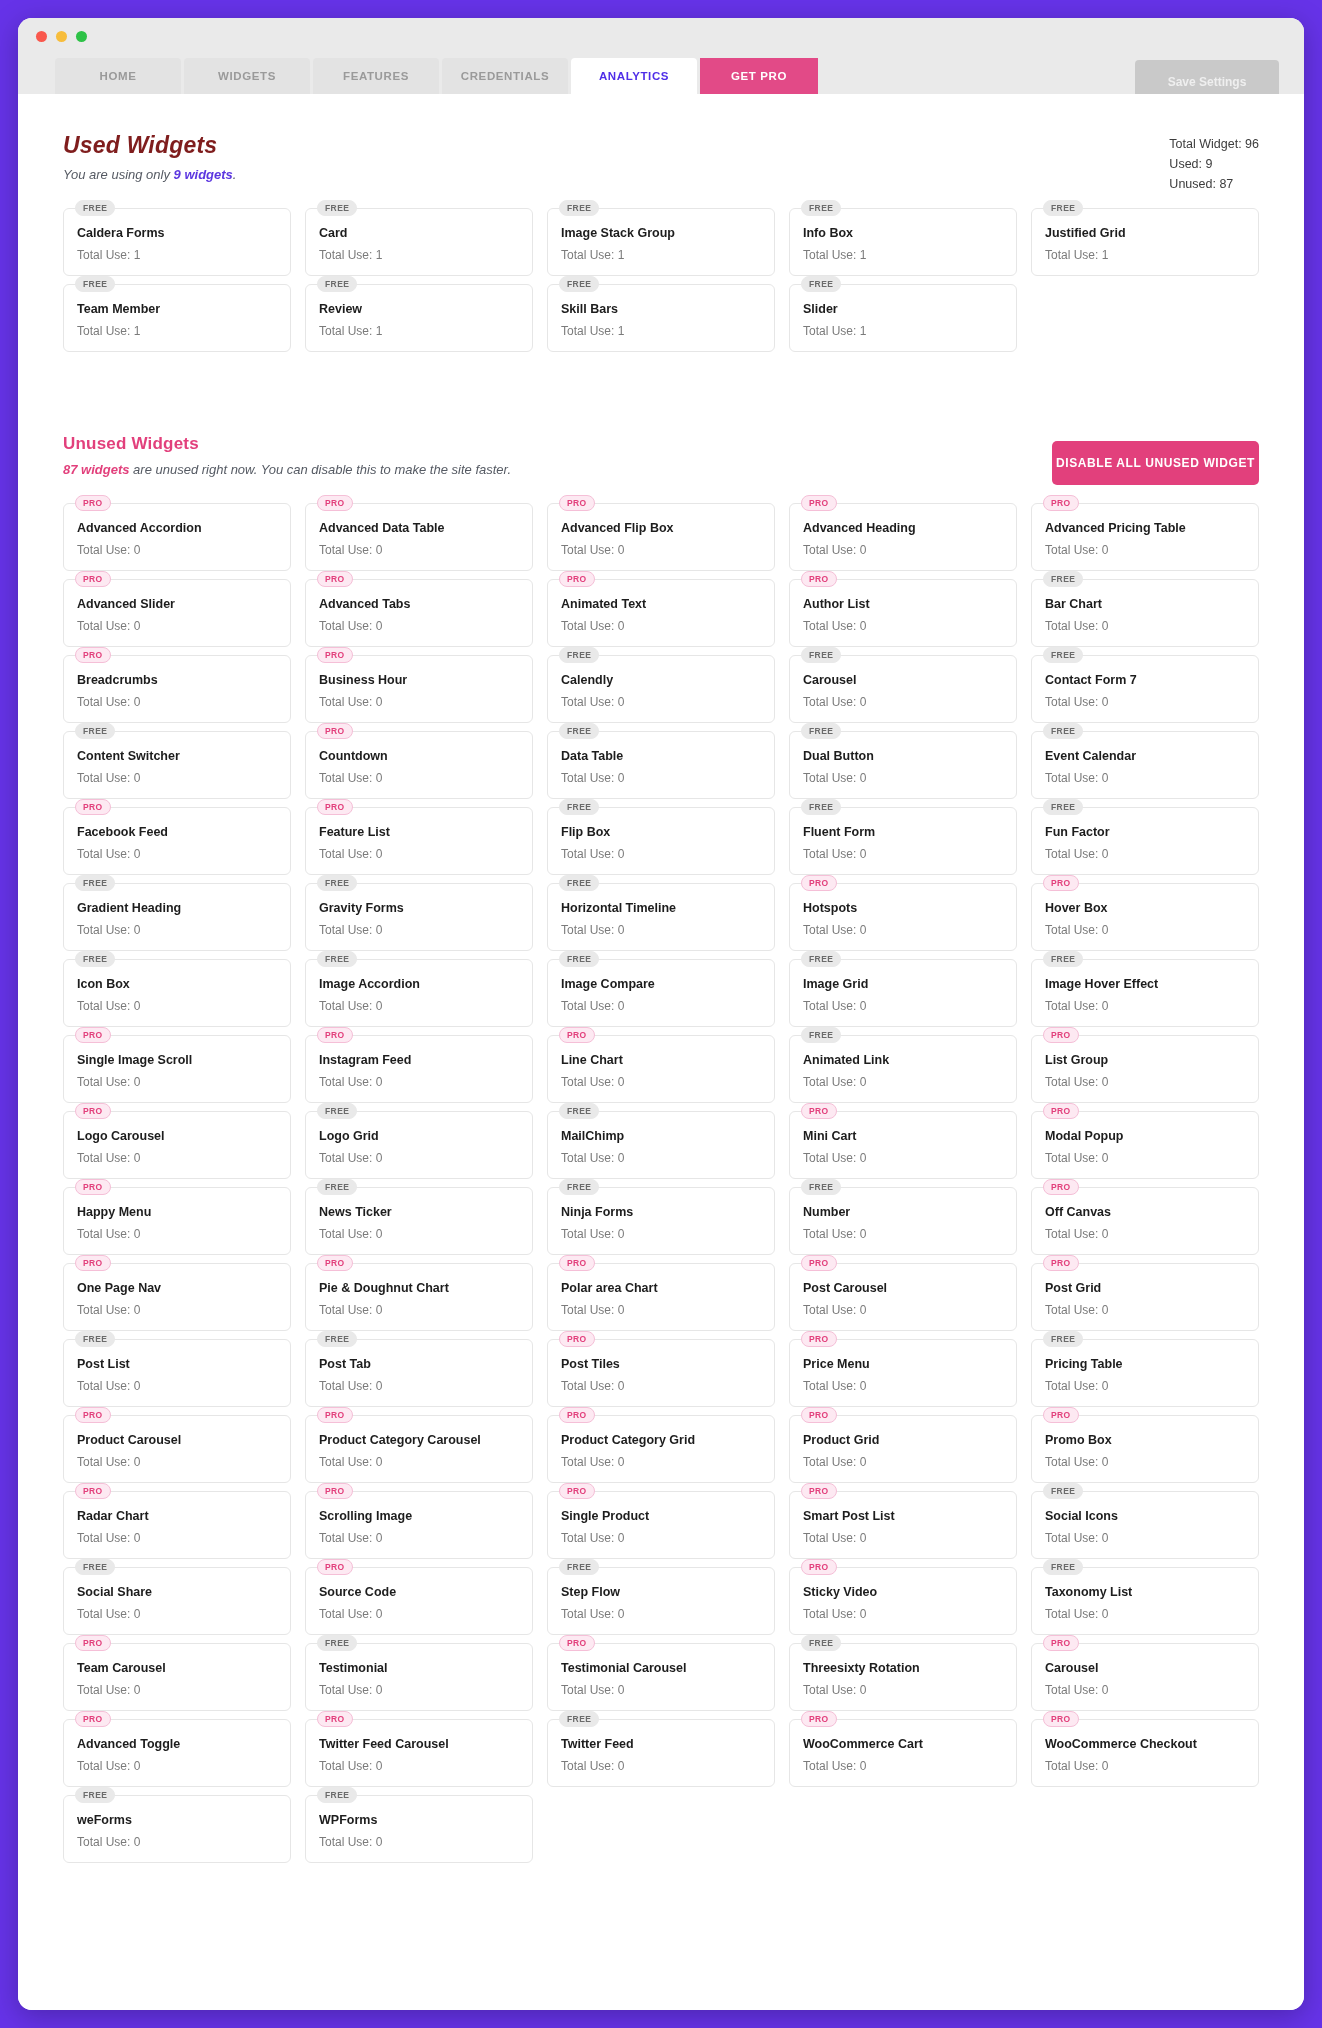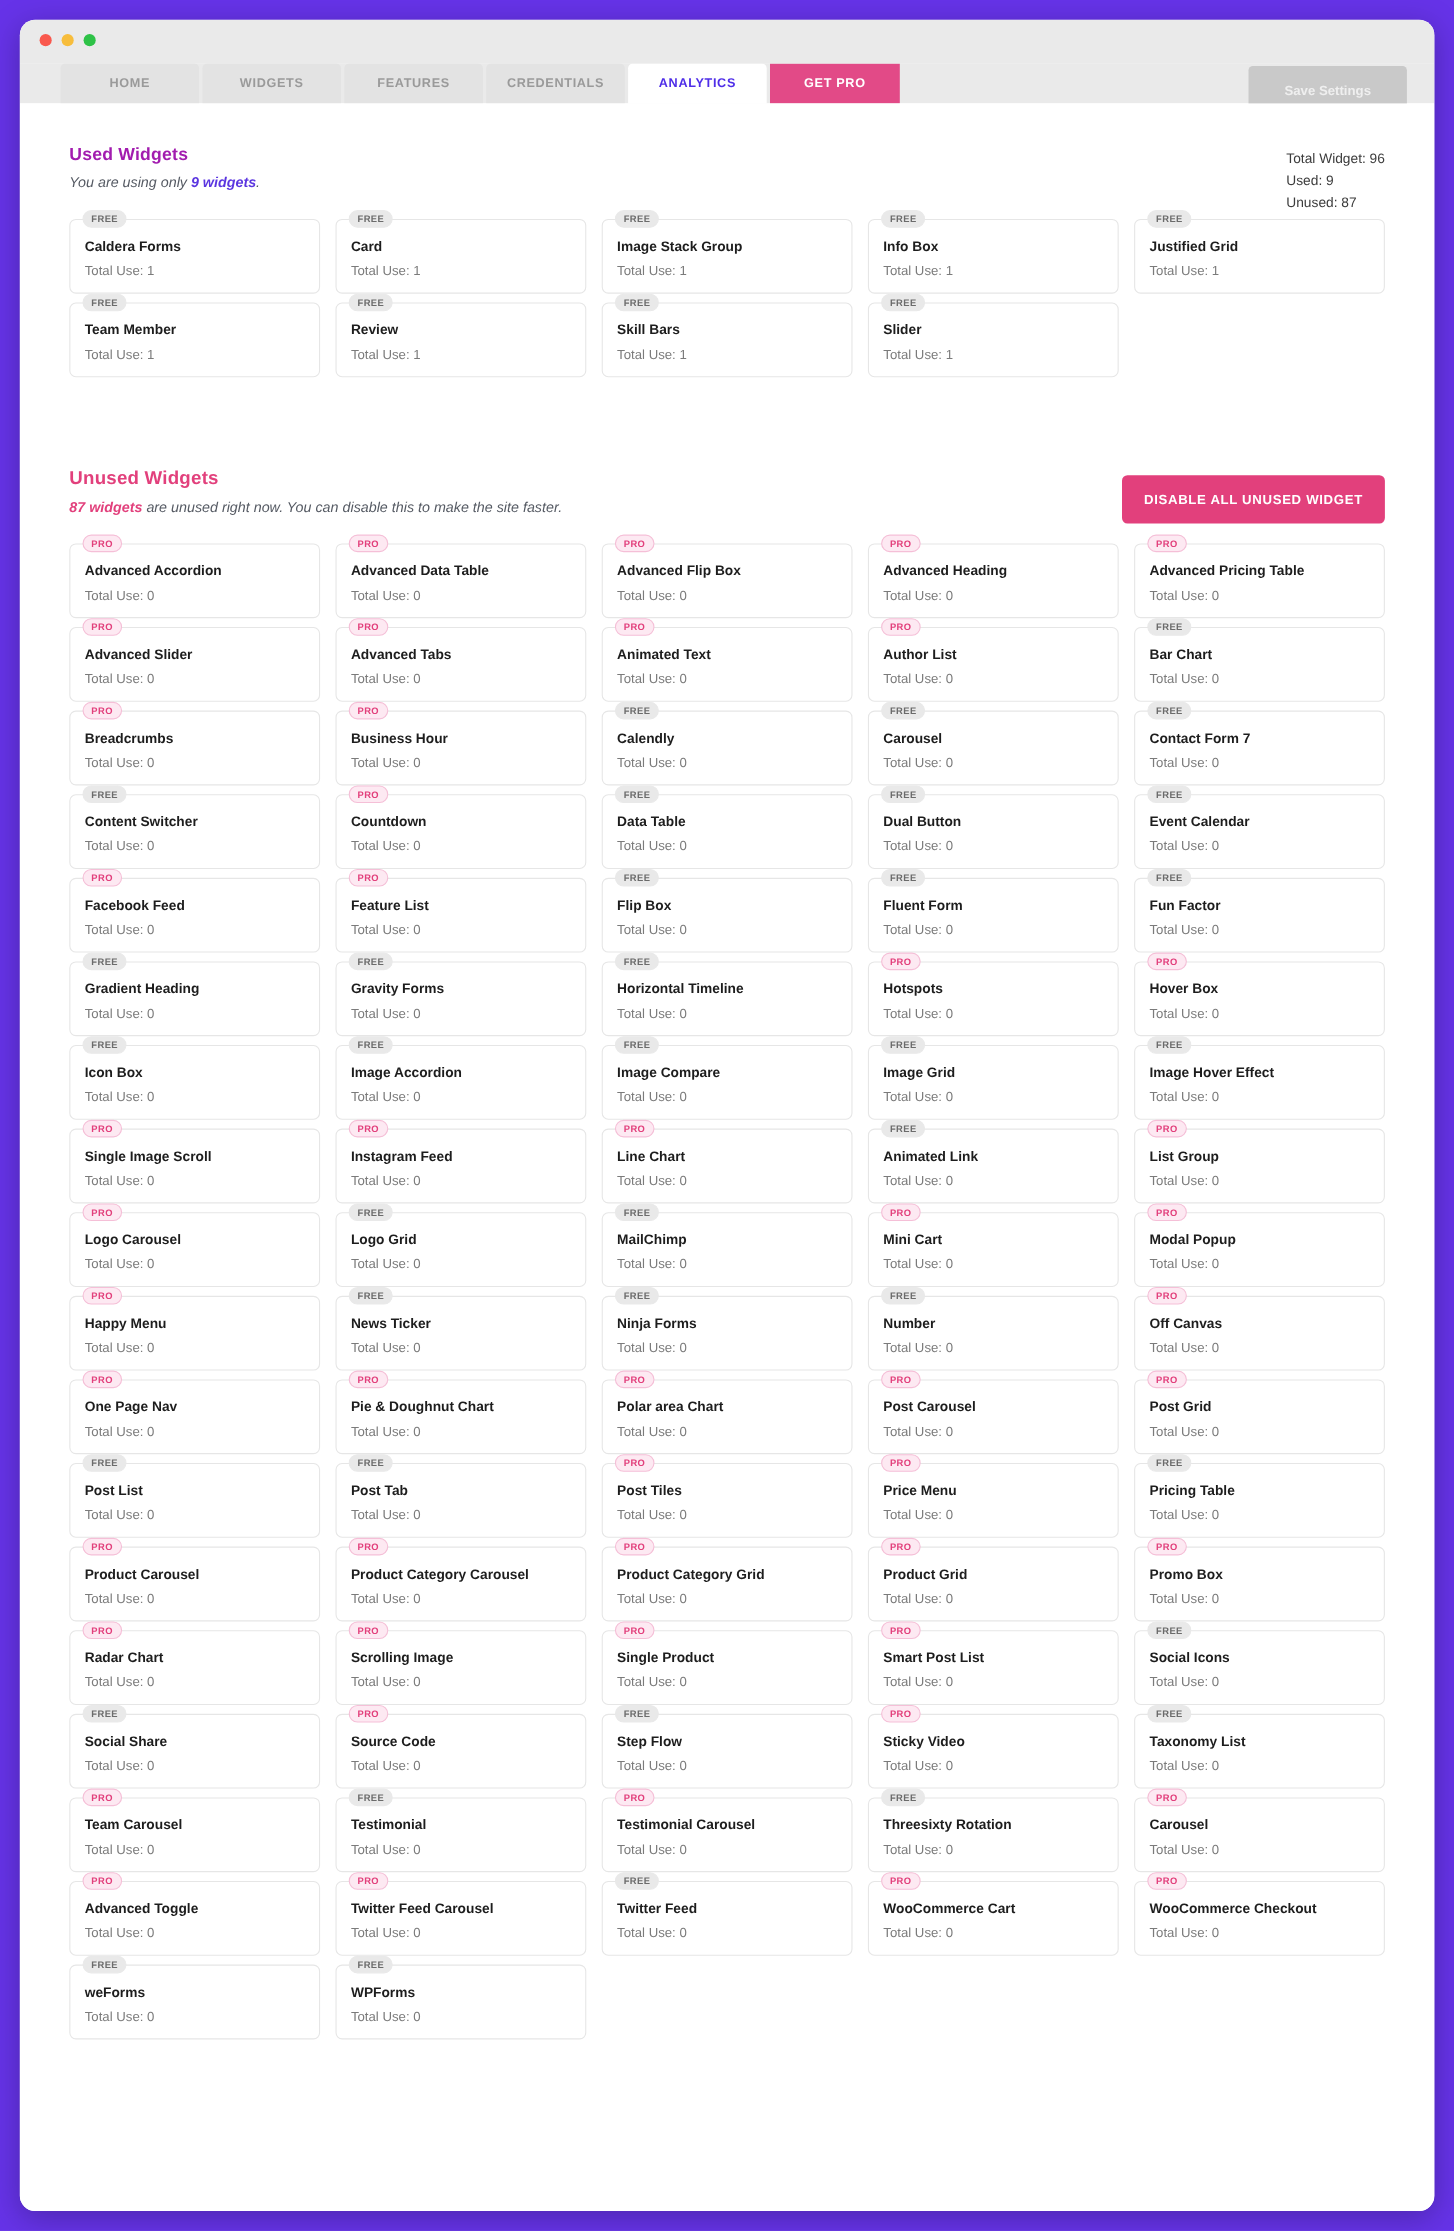--- a/index.html
+++ b/index.html
@@ -95,24 +95,25 @@
     padding: 0 0 30px 0;
     height: calc(100% - 76px);
   }
   .content { padding: 0 45px; }
 
   .section-head {
     position: relative;
     padding-top: 38px;
   }
   h2.used-title {
-    font-size: 16px;
-    color: #a21caf;
+    font-size: 23px;
+    color: #7f1d1d;
     font-weight: bold;
     letter-spacing: 0.2px;
+    font-style: italic;
   }
   h2.unused-title {
     font-size: 17px;
     color: #e2407c;
     font-weight: bold;
     letter-spacing: 0.2px;
   }
   .subline {
     margin-top: 8px;
     font-size: 13px;
@@ -133,21 +134,21 @@
   }
 
   .disable-btn {
     position: absolute;
     right: 0;
     top: 45px;
     background: #e2407c;
     color: #ffffff;
     border: none;
     border-radius: 5px;
-    padding: 15px 20px;
+    padding: 15px 4px;
     font-size: 12px;
     font-weight: bold;
     letter-spacing: 0.6px;
     cursor: pointer;
     font-family: "Liberation Sans", sans-serif;
     margin-left: 36px;
   }
 
   
   .grid {

